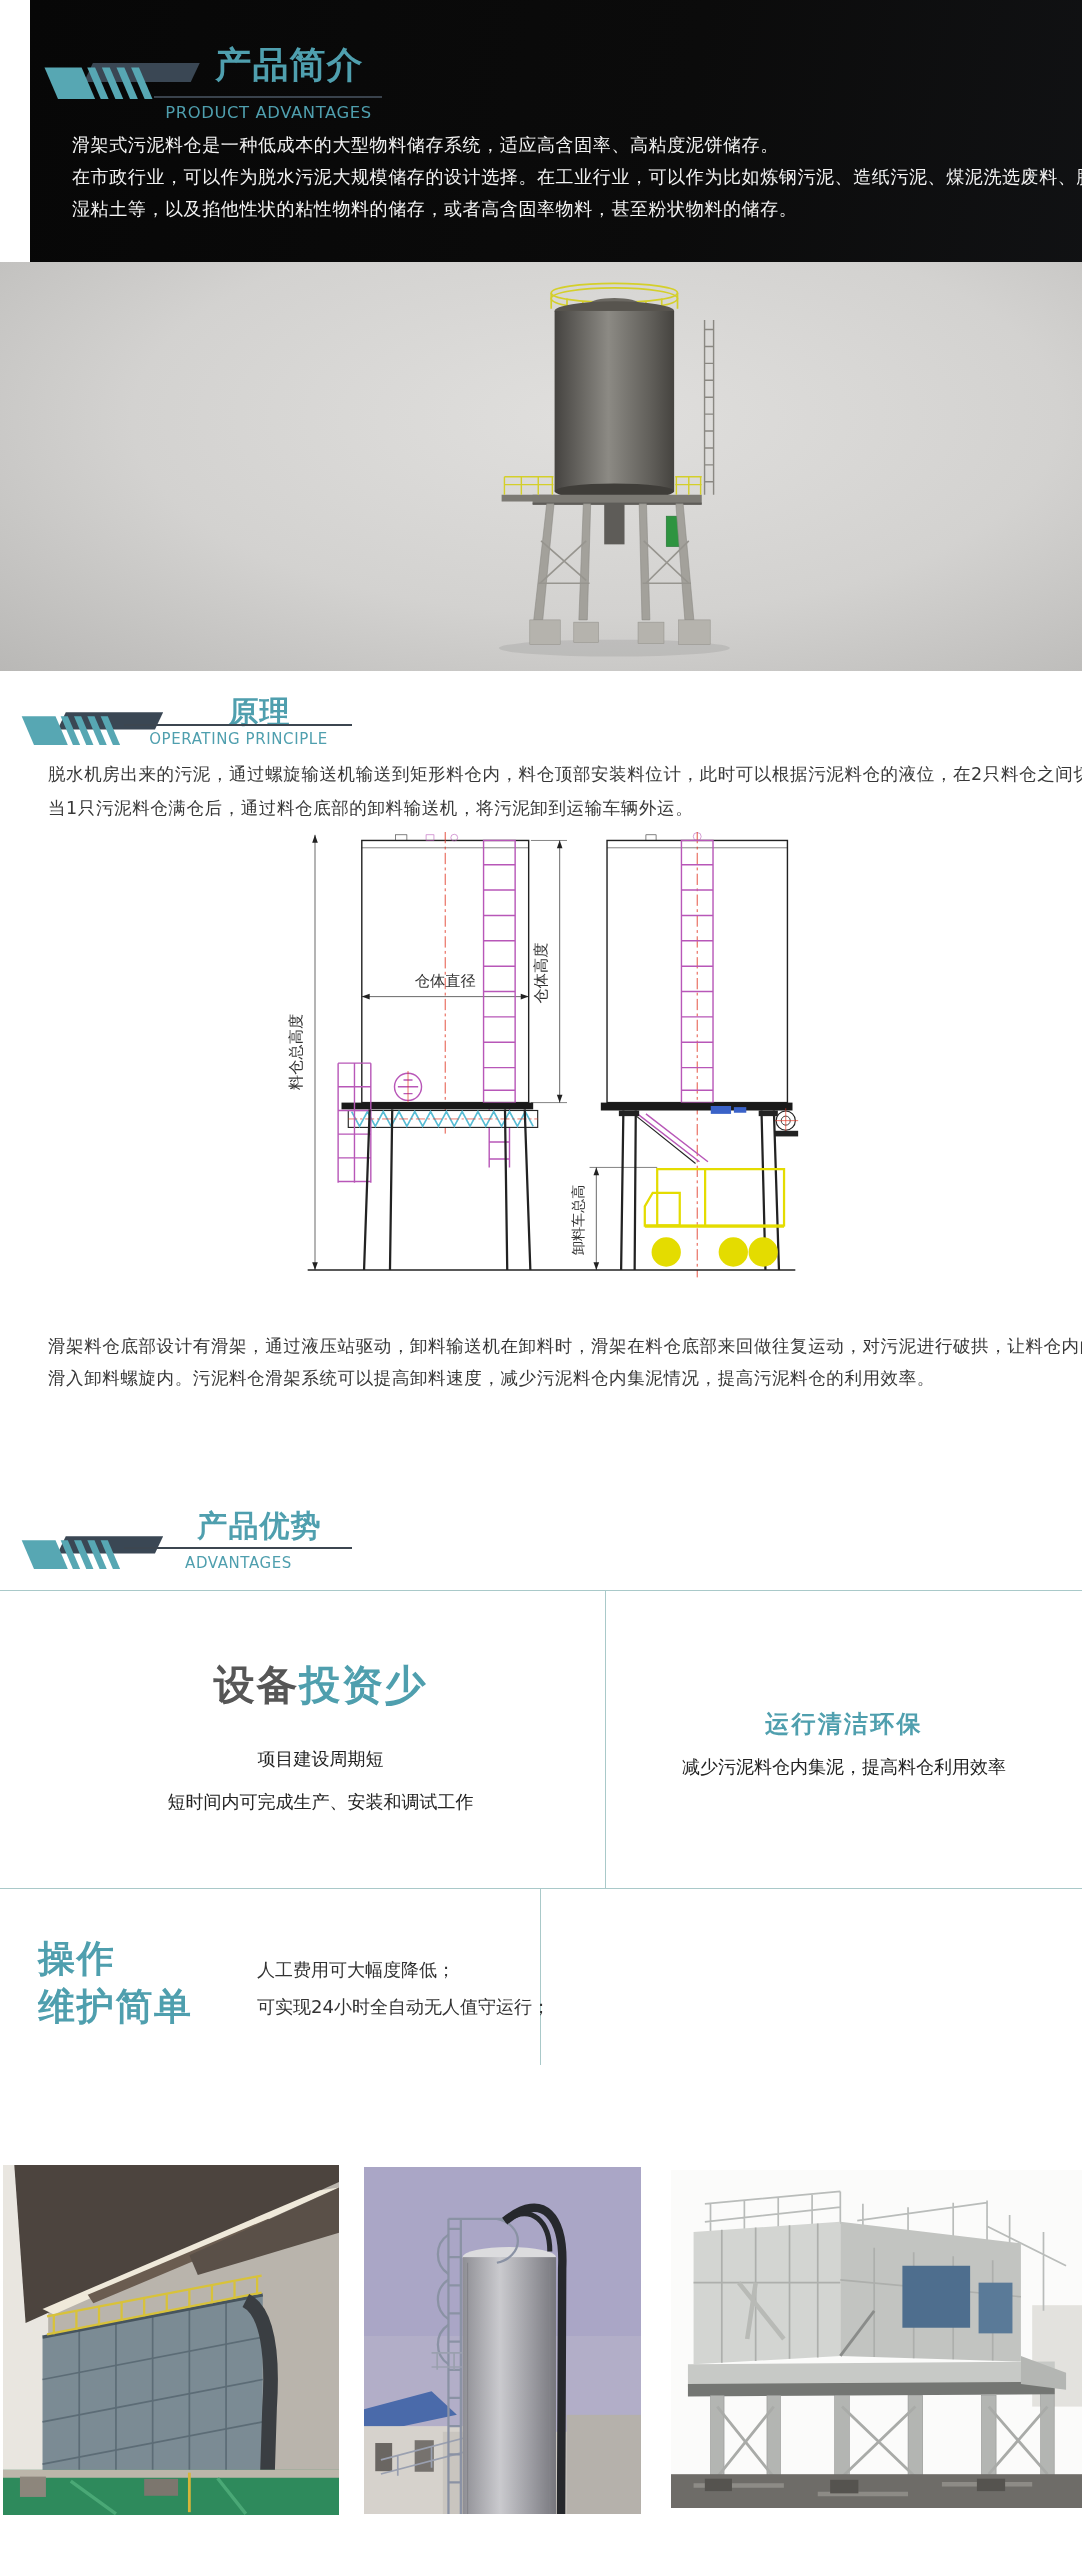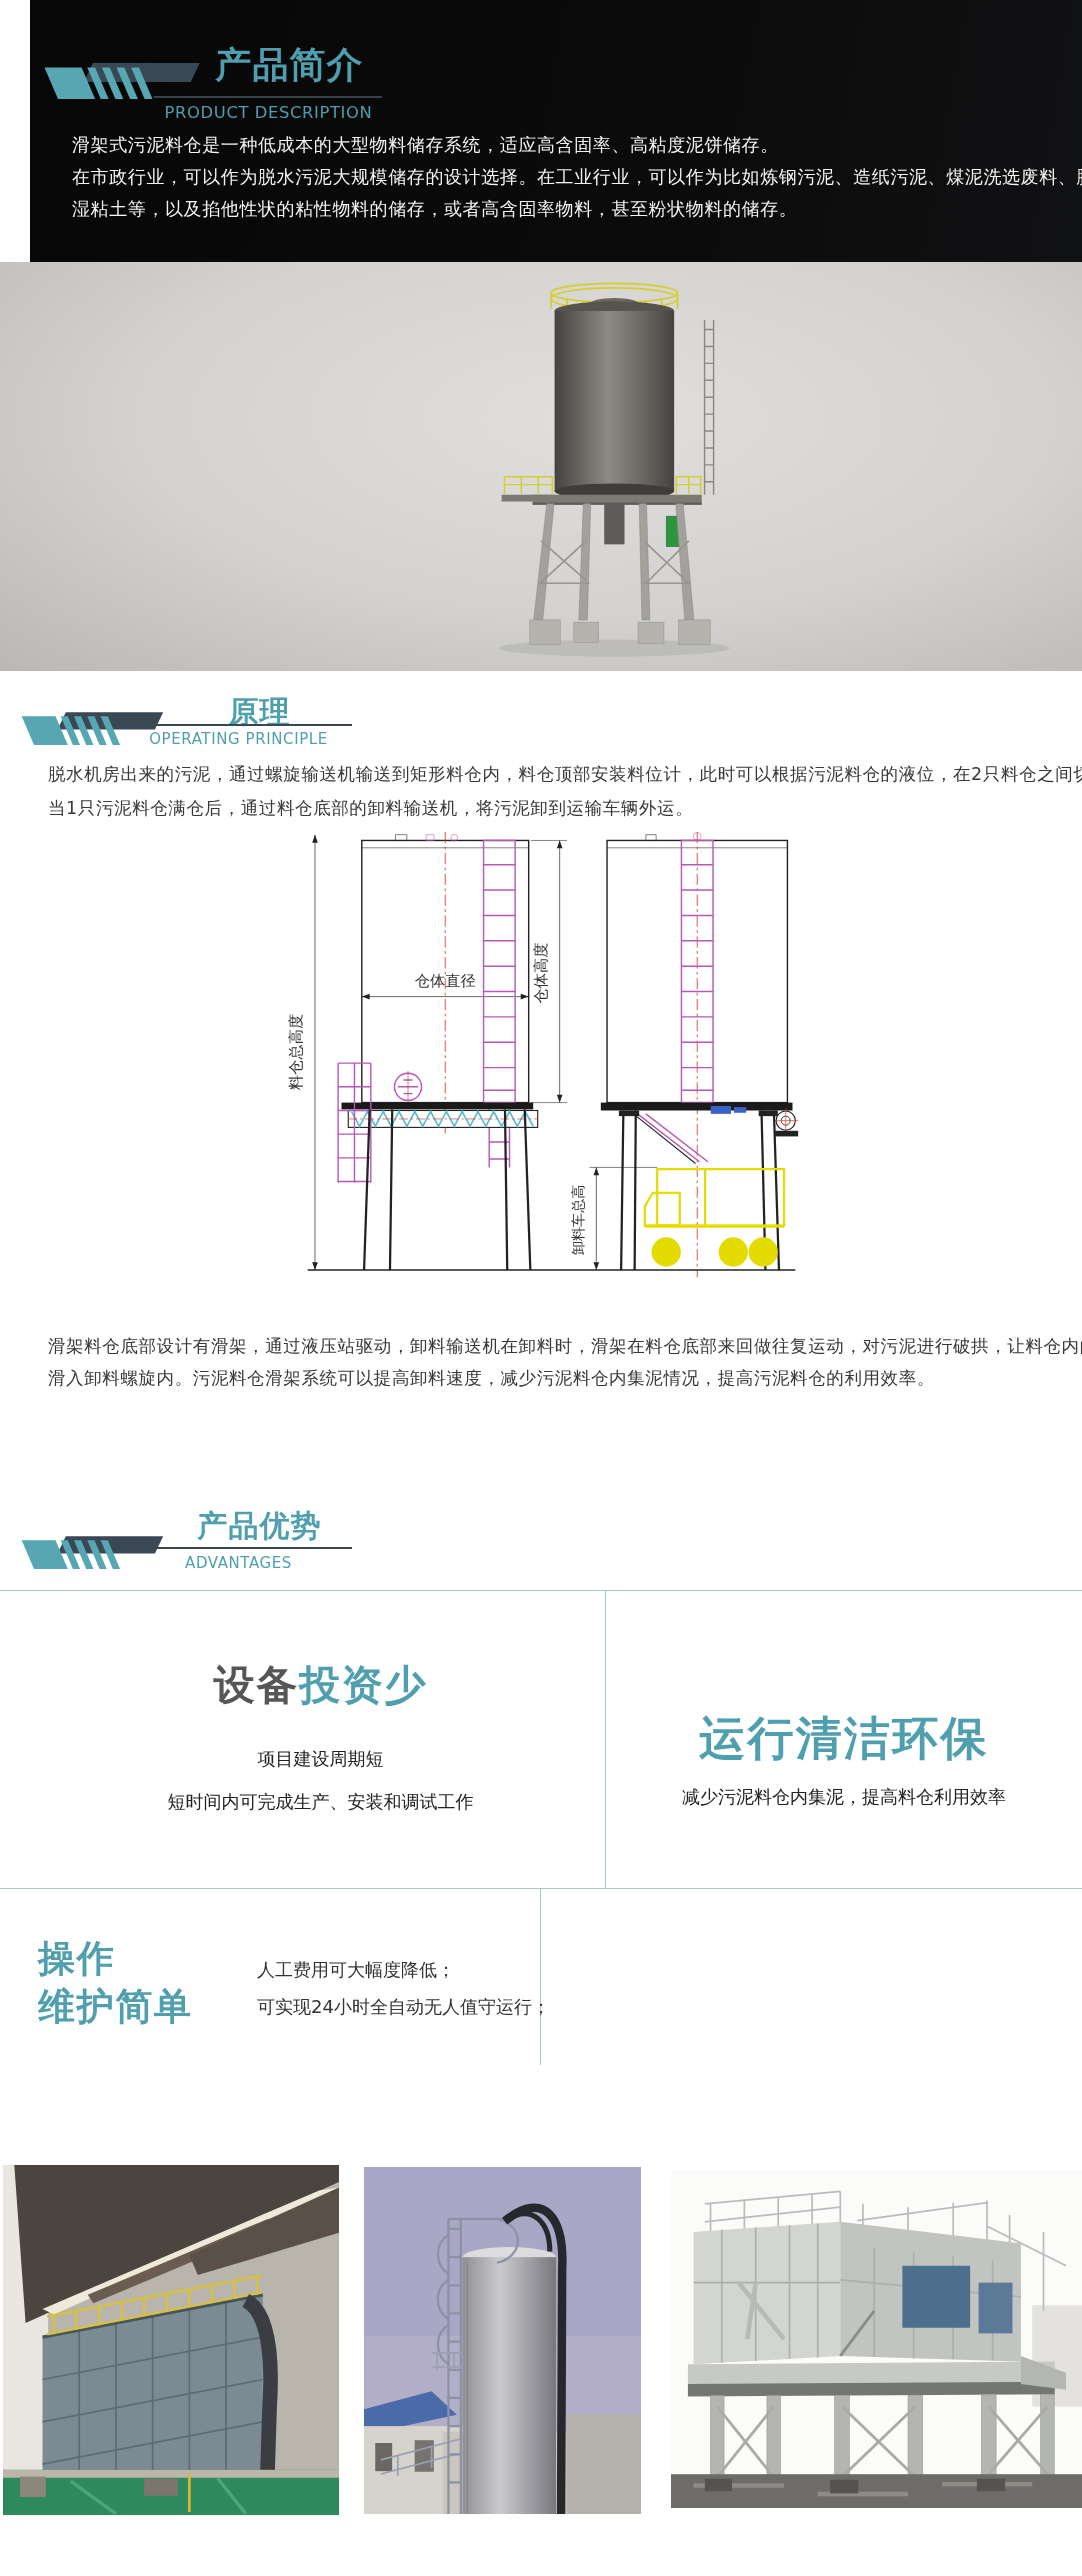--- a/index.html
+++ b/index.html
@@ -30,21 +30,21 @@
   
   .body-par{color:var(--ink);font-size:17.5px;line-height:34px;letter-spacing:0.6px;white-space:nowrap;}
 
   
   .hline{height:1.1px;background:var(--border);}
   .vline{width:1.1px;background:var(--border);}
   .adv-big{font-size:41px;font-weight:bold;letter-spacing:1.7px;text-align:center;white-space:nowrap;}
   .adv-big .dark{color:#565656;}
   .adv-big .teal{color:var(--teal);}
   .adv-sub{font-size:18px;color:#222;text-align:center;white-space:nowrap;font-family:Liberation Mono, monospace;}
-  .adv-head2{font-size:46px;font-weight:bold;color:var(--teal);text-align:center;letter-spacing:2.3px;white-space:nowrap;}
+  .adv-head2{font-size:24px;font-weight:bold;color:var(--teal);text-align:center;letter-spacing:2.3px;white-space:nowrap;}
   .op-head{font-size:37px;font-weight:bold;color:var(--teal);letter-spacing:1.7px;line-height:48px;white-space:nowrap;}
   .op-text{font-size:18px;color:#333;white-space:nowrap;}
 
   
   .photo{overflow:hidden;}
   .photo svg{display:block;width:100%;height:100%;}
 
   svg text{font-family:"DejaVu Sans","Liberation Sans",sans-serif;}
 </style>
 </head>
@@ -56,21 +56,21 @@
     <svg class="abs" style="left:11.3px;top:55px;width:169px;height:45px" viewBox="0 0 300 80">
       <polygon points="92,14 282,14 266,48 76,48" fill="#3a4754"></polygon>
       <polygon points="6,22 72,22 96,78 30,78" fill="#57a7b3"></polygon>
       <polygon points="82,22 96,22 120,78 106,78" fill="#57a7b3"></polygon>
       <polygon points="108,22 122,22 146,78 132,78" fill="#57a7b3"></polygon>
       <polygon points="134,22 148,22 172,78 158,78" fill="#57a7b3"></polygon>
       <polygon points="160,22 174,22 198,78 184,78" fill="#57a7b3"></polygon>
     </svg>
     <div class="abs sec-title" style="left:124px;top:41px;width:271px;font-size:36px">产品简介</div>
     <div class="abs divider" style="left:124px;top:96px;width:228px;background:#39424c"></div>
-    <div class="abs sec-sub" style="left:113px;top:103px;width:251px;font-size:16.4px">PRODUCT DESCRIPTION</div>
+    <div class="abs sec-sub" style="left:113px;top:103px;width:251px;font-size:16.4px">PRODUCT ADVANTAGES</div>
 
     <div class="abs intro-par" style="left:42px;top:129px">滑架式污泥料仓是一种低成本的大型物料储存系统，适应高含固率、高粘度泥饼储存。</div>
     <div class="abs intro-par" style="left:42px;top:161px">在市政行业，可以作为脱水污泥大规模储存的设计选择。在工业行业，可以作为比如炼钢污泥、造纸污泥、煤泥洗选废料、脱硫石膏、</div>
     <div class="abs intro-par" style="left:42px;top:193px">湿粘土等，以及掐他性状的粘性物料的储存，或者高含固率物料，甚至粉状物料的储存。</div>
   </div>
 
   <div id="render-section" class="abs">
     <svg class="abs" style="left:479px;top:14px;width:282px;height:389px" viewBox="0 0 500 690">
       <defs>
         <linearGradient id="tankGrad" x1="0" y1="0" x2="1" y2="0">

